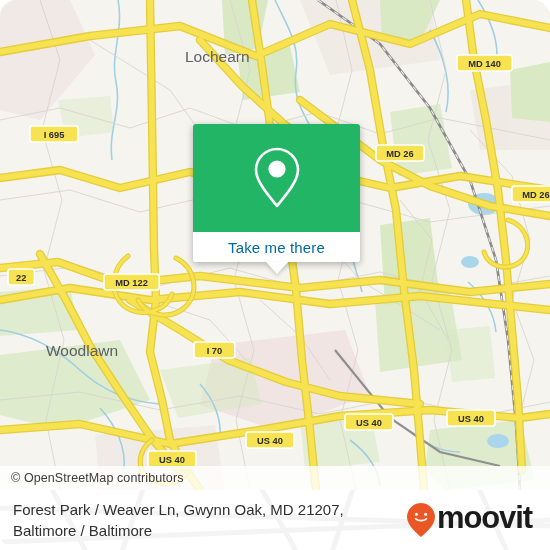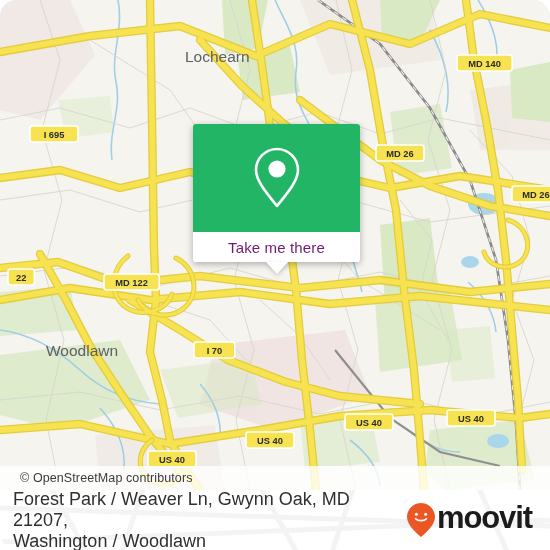--- a/index.html
+++ b/index.html
@@ -36,21 +36,21 @@
   #attribution {
     position: absolute;
     left: 0;
     top: 466px;
     width: 550px;
     height: 24px;
     background: rgba(255,255,255,0.80);
     display: flex;
     align-items: center;
     box-sizing: border-box;
-    padding-left: 20px;
+    padding-left: 11px;
   }
   #attribution .attr-text {
     font-size: 12.5px;
     color: #3a3a3a;
     letter-spacing: 0.1px;
     white-space: nowrap;
   }
 
   
   #popup {
@@ -75,21 +75,21 @@
     height: 30px;
     background: #ffffff;
     border-radius: 0 0 3px 3px;
     display: flex;
     align-items: center;
     justify-content: center;
     position: relative;
   }
   #popup .card-label {
     font-size: 15px;
-    color: #701a75;
+    color: #0369a1;
     letter-spacing: 0.15px;
     text-align: center;
   }
   #popup .tail {
     position: absolute;
     left: 50%;
     margin-left: -11px;
     top: 30px;
     width: 0; height: 0;
     border-left: 11px solid transparent;
@@ -118,21 +118,21 @@
     position: absolute;
     left: 0; top: 0;
     width: 550px; height: 60px;
     display: flex;
     align-items: center;
     justify-content: space-between;
     box-sizing: border-box;
     padding: 0 14px 0 13px;
   }
   #footer .place {
-    font-size: 18px;
+    font-size: 15px;
     line-height: 21px;
     color: #303030;
     max-width: 385px;
   }
   #footer .brand {
     display: flex;
     align-items: flex-start;
     gap: 1px;
     padding-right: 4px;
   }
@@ -349,21 +349,21 @@
         <path d="M250 0 L300 90"></path>
         <path d="M360 0 L330 90"></path>
         <path d="M470 0 L510 90"></path>
         <path d="M0 40 L550 58"></path>
         <path d="M0 74 L550 52"></path>
       </g>
     </svg>
     <div class="foot-inner">
       <div class="place">
         <div>Forest Park / Weaver Ln, Gwynn Oak, MD 21207,</div>
-        <div>Washington / Woodlawn</div>
+        <div>Baltimore / Baltimore</div>
       </div>
       <div class="brand">
         <svg width="30" height="36" viewBox="0 0 30 36">
           <path d="M15 1 C7.3 1 1 7.3 1 15 C1 24 12 32 15 35 C18 32 29 24 29 15 C29 7.3 22.7 1 15 1 Z" fill="#ea5724"></path>
           <circle cx="10.4" cy="12.2" r="1.5" fill="#ffffff"></circle>
           <circle cx="19.6" cy="12.2" r="1.5" fill="#ffffff"></circle>
           <path d="M9.6 16.6 C11.4 19.4 18.6 19.4 20.4 16.6" fill="none" stroke="#ffffff" stroke-width="1.7" stroke-linecap="round"></path>
         </svg>
         <span class="wordmark">moovit</span>
       </div>

